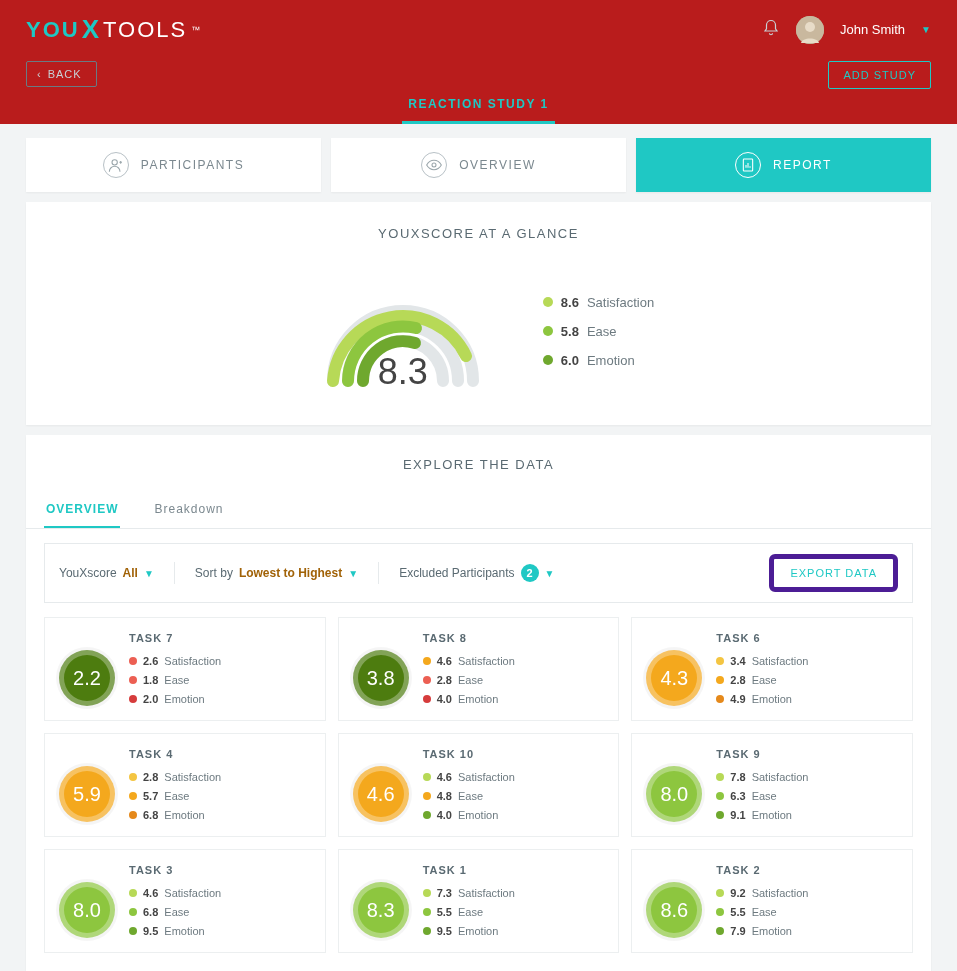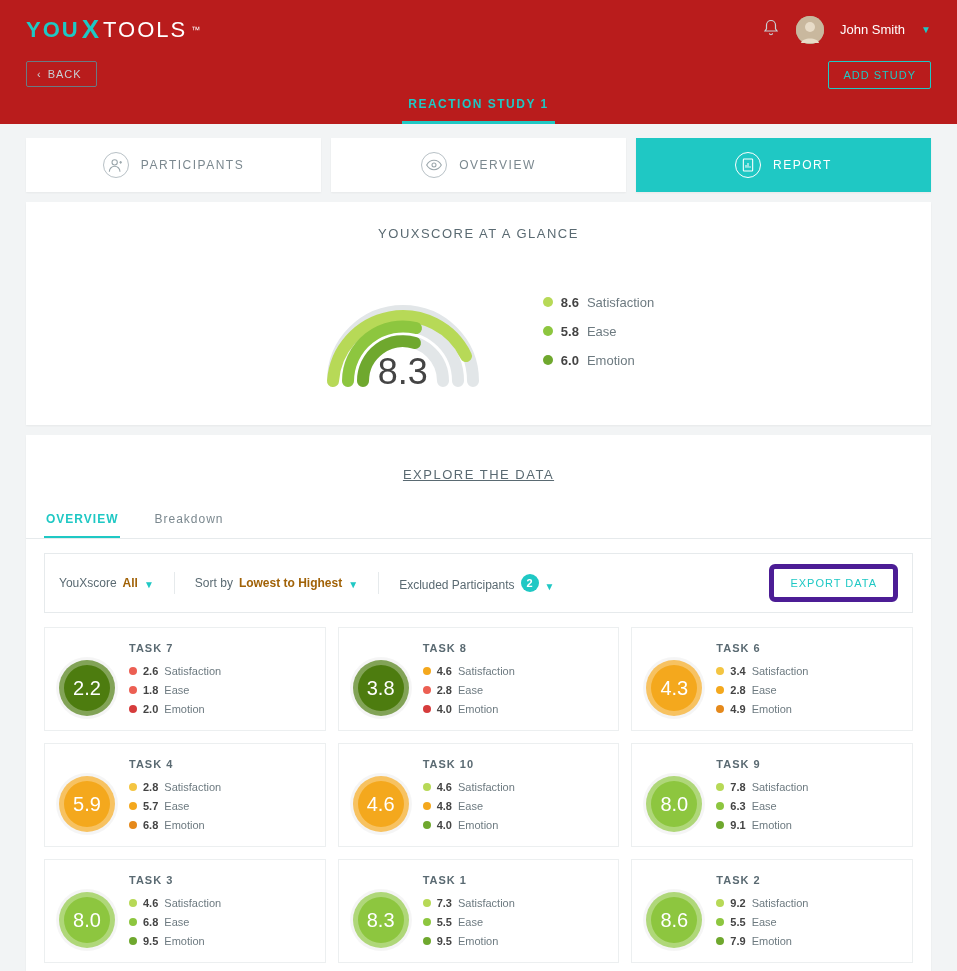--- a/index.html
+++ b/index.html
@@ -30,27 +30,27 @@
   .panel { background: #fff; margin: 10px 26px; padding: 24px 0; box-shadow: 0 1px 2px rgba(0,0,0,.05); }
   .panel-title { text-align: center; font-size: 13px; letter-spacing: 1.5px; color: #5a6a72; font-weight: 500; margin-bottom: 20px; }
   .glance { display: flex; align-items: center; justify-content: center; gap: 40px; }
   .gauge-wrap { position: relative; width: 200px; height: 140px; }
   .gauge-score { position: absolute; left: 50%; top: 90px; transform: translateX(-50%); font-size: 36px; font-weight: 300; color: #444; }
   .legend { display: flex; flex-direction: column; gap: 14px; }
   .legend-row { display: flex; align-items: center; gap: 8px; font-size: 13px; }
   .legend-dot { width: 10px; height: 10px; border-radius: 50%; }
   .legend-row .val { font-weight: 600; }
   .legend-row .lbl { color: #6d7a80; }
-  .explore .panel-title { margin-top: 14px; text-decoration: underline; }
+  .explore .panel-title { margin-top: 4px; }
   .sub-tabs { display: flex; gap: 32px; padding: 0 18px 0; margin-top: 6px; border-bottom: 1px solid #e6eaec; }
   .sub-tab { font-size: 12px; letter-spacing: 1px; color: #7b888f; padding: 10px 2px; cursor: pointer; }
   .sub-tab.active { color: #1fc8c4; border-bottom: 2px solid #1fc8c4; font-weight: 600; }
   .filter-bar { margin: 14px 18px; border: 1px solid #e6eaec; padding: 10px 14px; display: flex; align-items: center; gap: 20px; font-size: 12px; color: #5a6a72; }
   .filter-bar .sep { width: 1px; height: 22px; background: #e6eaec; }
-  .filter-bar .drop { display: flex; align-items: flex-end; gap: 6px; cursor: pointer; }
+  .filter-bar .drop { display: flex; align-items: center; gap: 6px; cursor: pointer; }
   .filter-bar .drop .strong { font-weight: 600; color: #a16207; }
   .filter-bar .caret { color: #1fc8c4; font-size: 10px; }
   .count-badge { width: 18px; height: 18px; border-radius: 50%; background: #1fc8c4; color: #fff; font-size: 11px; font-weight: 600; display: flex; align-items: center; justify-content: center; }
   .export-btn { margin-left: auto; border: 5px solid #4c1d95; color: #1fc8c4; font-size: 11px; letter-spacing: 1px; padding: 8px 16px; border-radius: 6px; cursor: pointer; }
   .task-grid { display: grid; grid-template-columns: repeat(3, 1fr); gap: 12px; padding: 0 18px; }
   .task-card { border: 1px solid #eceff0; background: #fff; padding: 14px; display: flex; gap: 14px; align-items: flex-start; }
   .score-circle { width: 56px; height: 56px; border-radius: 50%; display: flex; align-items: center; justify-content: center; color: #fff; font-size: 20px; font-weight: 400; border: 5px solid rgba(255,255,255,.3); box-shadow: 0 0 0 3px rgba(0,0,0,.04); flex-shrink: 0; margin-top: 18px; }
   .score-circle.red { background: #4d7c0f; }
   .score-circle.orange { background: #f4a81d; }
   .score-circle.green { background: #8dc63f; }

